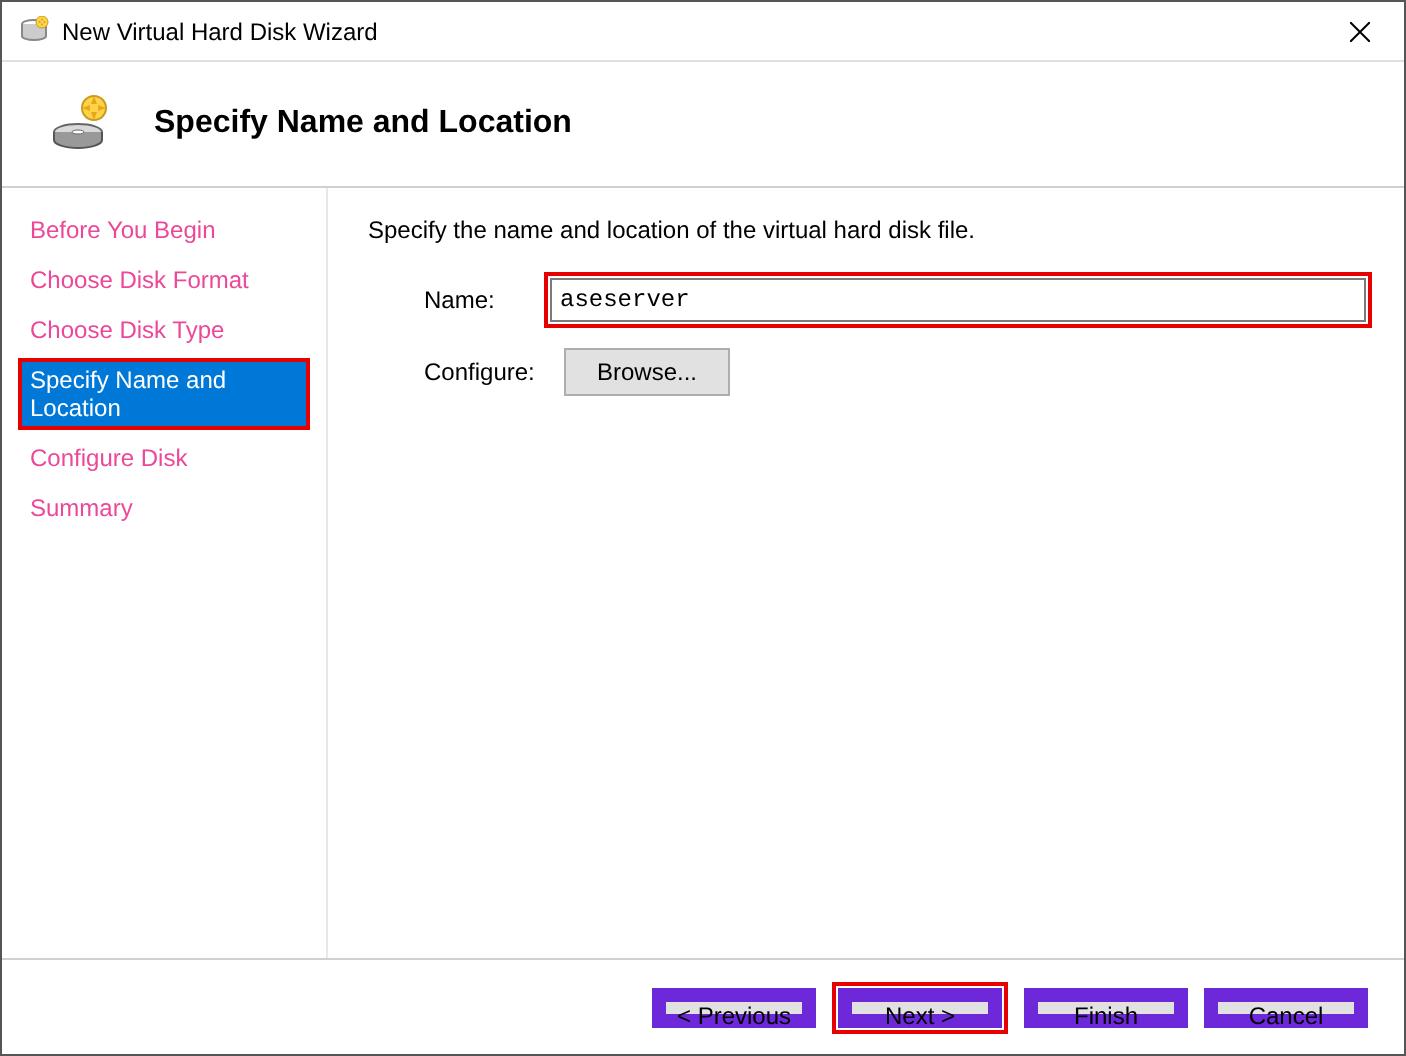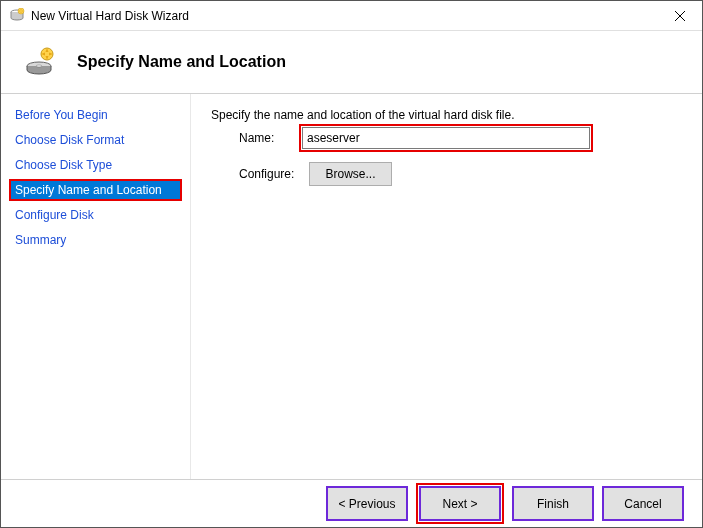--- a/index.html
+++ b/index.html
@@ -7,33 +7,33 @@
     .window { width: 703px; height: 528px; border: 1px solid #555; background: #fff; display: flex; flex-direction: column; }
     .titlebar { height: 30px; display: flex; align-items: center; padding: 0 0 0 8px; border-bottom: 1px solid #e0e0e0; justify-content: center; }
     .title-icon { width: 16px; height: 16px; margin-right: 6px; }
     .title-text { flex: 1; font-size: 12px; }
     .close-btn { width: 45px; height: 100%; display: flex; align-items: center; justify-content: center; font-size: 14px; }
     .header { height: 62px; display: flex; align-items: center; padding: 0 24px; }
     .header-icon { width: 32px; height: 32px; margin-right: 20px; display: flex; align-items: center; justify-content: center; }
     .header-title { font-size: 16px; font-weight: 600; color: #000; }
     .content { flex: 1; display: flex; border-top: 1px solid #d0d0d0; }
     .sidebar { width: 190px; padding: 10px 8px 10px 8px; background: #fff; border-right: 1px solid #e8e8e8; }
-    .side-item { padding: 4px 6px; margin-bottom: 3px; cursor: pointer; font-size: 12px; color: #1d4ed8; }
+    .side-item { padding: 4px 6px; margin-bottom: 3px; cursor: pointer; font-size: 12px; color: #ec4899; }
     .side-item.active { background: #0078d7; color: #fff; }
     .side-item.highlight { border: 2px solid #e60000; padding: 2px 4px; }
     .main { flex: 1; padding: 14px 16px 10px 20px; background: #fff; position: relative; }
-    .instr { font-size: 12px; margin-bottom: 2px; }
+    .instr { font-size: 12px; margin-bottom: 14px; }
     .form-row { display: flex; align-items: center; margin-bottom: 10px; margin-left: 28px; }
     .form-label { width: 60px; font-size: 12px; }
     .input-wrap { flex: 1; }
     .input-highlight { border: 2px solid #e60000; padding: 1px; display: inline-block; }
-    .text-input { width: 288px; height: 22px; border: 1px solid #7a7a7a; padding: 0 4px; font-size: 12px; font-family: Liberation Sans, sans-serif; }
+    .text-input { width: 408px; height: 22px; border: 1px solid #7a7a7a; padding: 0 4px; font-size: 12px; font-family: Liberation Mono, monospace; }
     .browse-btn { width: 83px; height: 24px; margin-left: 10px; border: 1px solid #adadad; background: #e1e1e1; font-size: 12px; font-family: inherit; cursor: pointer; }
     .footer { height: 48px; border-top: 1px solid #d0d0d0; display: flex; align-items: center; justify-content: flex-end; padding: 0 18px; gap: 8px; }
-    .dlg-btn { width: 82px; height: 35px; border: 2px solid #6d28d9; background: #e1e1e1; font-size: 12px; font-family: inherit; cursor: pointer; }
+    .dlg-btn { width: 82px; height: 20px; border: 7px solid #6d28d9; background: #e1e1e1; font-size: 12px; font-family: inherit; cursor: pointer; }
     .btn-highlight { border: 2px solid #e60000; padding: 1px; display: inline-block; }
     .btn-highlight .dlg-btn { display: block; }
   </style>
 </head>
 <body>
 
 <div class="window">
   <div class="titlebar">
     <span class="title-icon">
       <svg width="16" height="16" viewBox="0 0 16 16">

